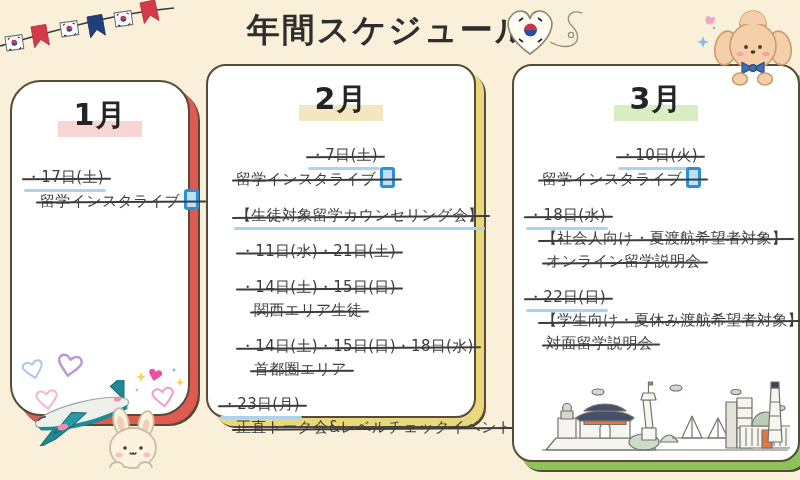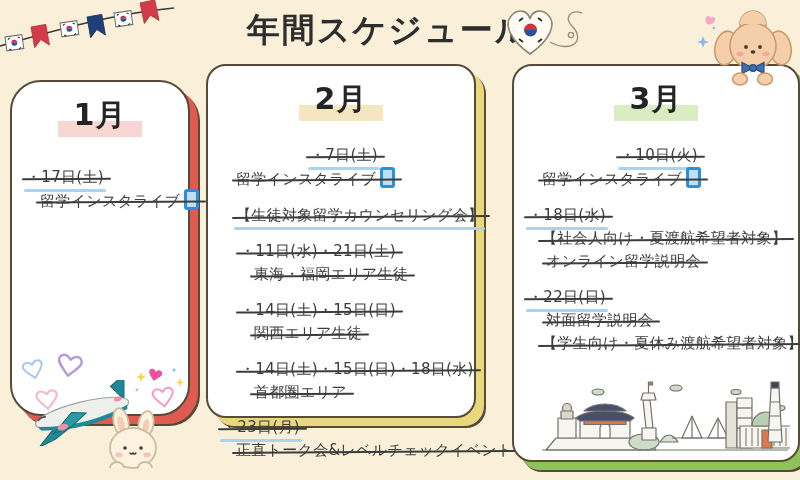--- a/index.html
+++ b/index.html
@@ -173,23 +173,20 @@
     </div>
     <div class="line ind2">
       <span class="strike"><span>留学インスタライブ</span><span class="phone"></span></span>
     </div>
     <div class="line ind2 gap-md">
       <span class="strike blue-ul">【生徒対象留学カウンセリング会】</span>
     </div>
     <div class="line ind3 gap-md">
       <span class="strike">・11日(水)・21日(土)</span>
     </div>
-    <div class="line ind4">
-      <span class="strike">東海・福岡エリア生徒</span>
-    </div>
     <div class="line ind3 gap-md">
       <span class="strike">・14日(土)・15日(日)</span>
     </div>
     <div class="line ind4">
       <span class="strike">関西エリア生徒</span>
     </div>
     <div class="line ind3 gap-md">
       <span class="strike">・14日(土)・15日(日)・18日(水)</span>
     </div>
     <div class="line ind4">
@@ -220,25 +217,25 @@
     </div>
     <div class="line ind2">
       <span class="strike">【社会人向け・夏渡航希望者対象】</span>
     </div>
     <div class="line ind3">
       <span class="strike">オンライン留学説明会</span>
     </div>
     <div class="line ind1 gap-md">
       <span class="strike blue-ul">・22日(日)</span>
     </div>
+    <div class="line ind2">
+      <span class="strike">【学生向け・夏休み渡航希望者対象】</span>
+    </div>
     <div class="line ind3">
       <span class="strike">対面留学説明会</span>
-    </div>
-    <div class="line ind2">
-      <span class="strike">【学生向け・夏休み渡航希望者対象】</span>
     </div>
   </div>
 
   <svg id="skyline" width="250" height="76" viewBox="0 0 250 76">
     <g stroke="#72726b" stroke-width="1.2" fill="#f6f5f0" stroke-linejoin="round">
       <ellipse cx="58" cy="14" rx="6" ry="3" fill="#cfdccb"></ellipse>
       <ellipse cx="136" cy="10" rx="6" ry="3" fill="#cfdccb"></ellipse>
       <ellipse cx="196" cy="14" rx="5" ry="2.5" fill="#cfdccb"></ellipse>
       <ellipse cx="240" cy="30" rx="5" ry="2.5" fill="#cfdccb"></ellipse>
       <path d="M120,64 q9,-14 18,0 Z" fill="#d5e2d2"></path>

